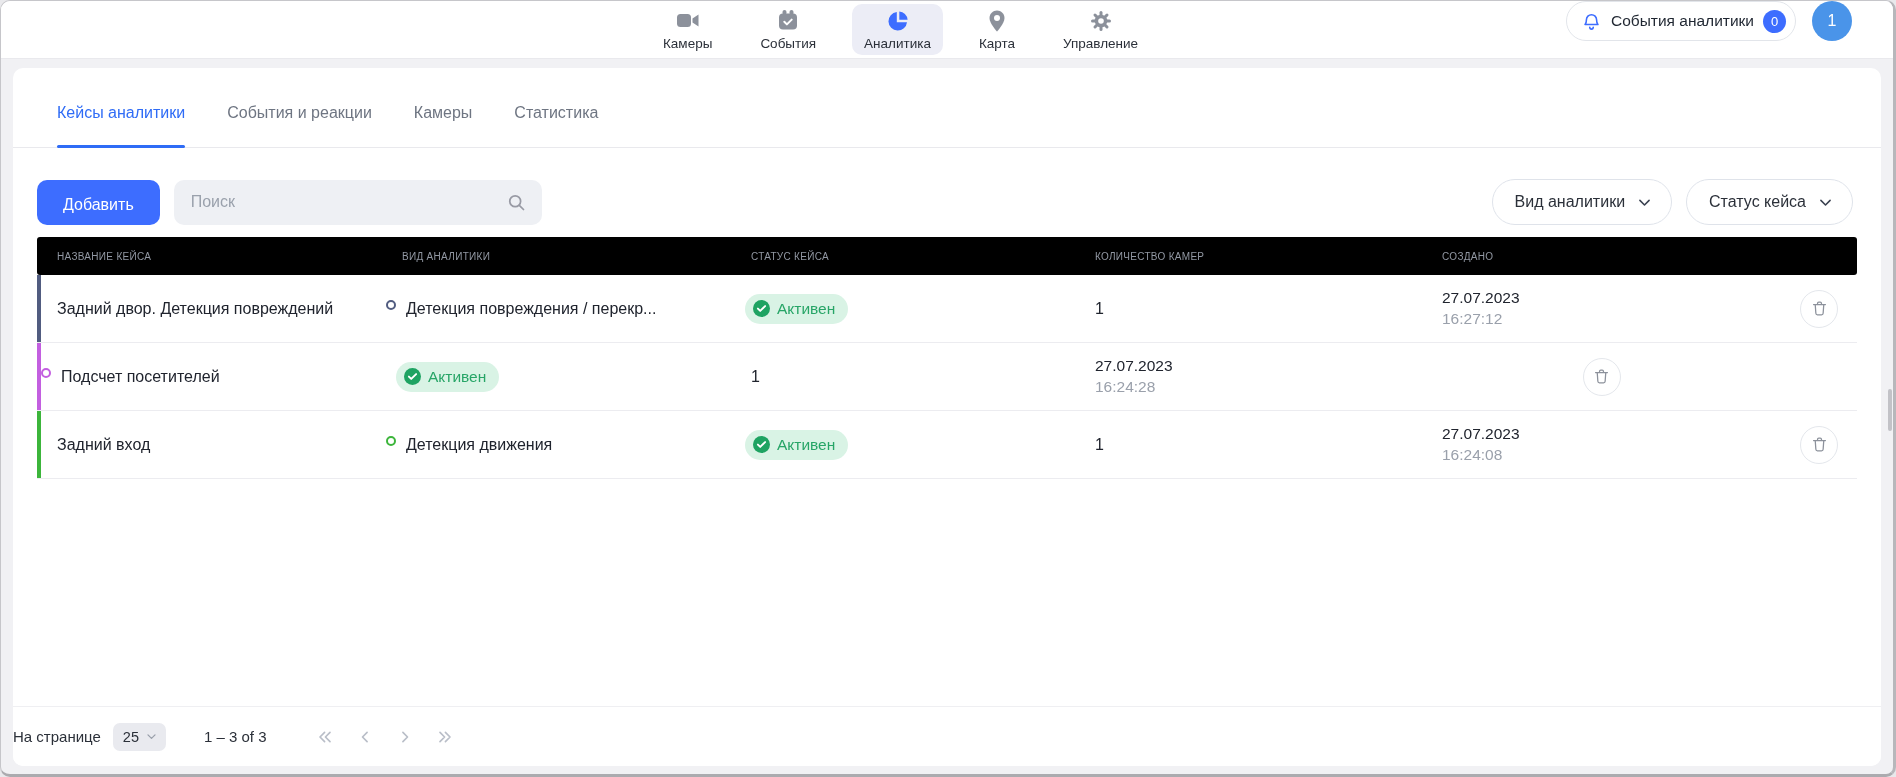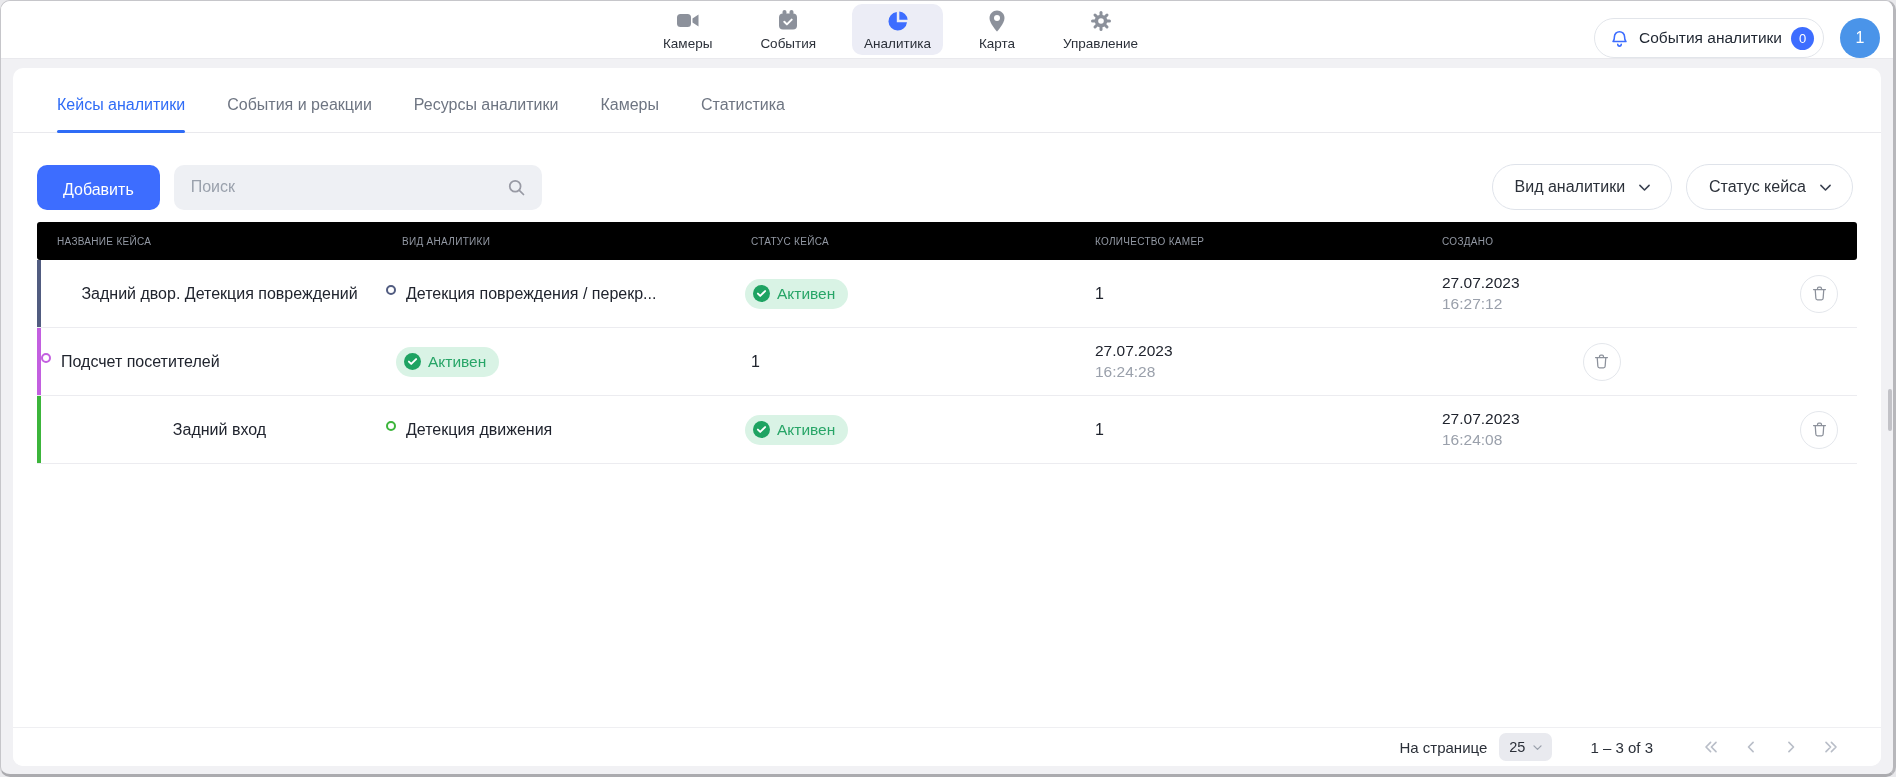--- a/index.html
+++ b/index.html
@@ -10,33 +10,33 @@
     border-radius:10px; overflow:hidden; }
 
   
   .topbar { height:58px; background:#fff; border-bottom:1px solid #e9e9ed; position:relative; }
   .main-nav { position:absolute; left:650px; top:0; height:100%; display:flex; gap:24px; }
   .nav-item { display:flex; flex-direction:column; align-items:center; justify-content:center;
     gap:3px; padding:0 12px; margin:3px 0; border-radius:10px; cursor:pointer; }
   .nav-item.active { background:#ecedf6; }
   .nav-label { font-size:13.5px; color:#2b3039; white-space:nowrap; }
   .nav-icon { width:24px; height:24px; display:flex; align-items:center; justify-content:center; }
-  .top-right { position:absolute; right:13px; top:0; height:100%; display:flex; align-items:flex-end; gap:16px; }
+  .top-right { position:absolute; right:41px; top:0; height:100%; display:flex; align-items:flex-start; gap:16px; }
   .events-btn { height:40px; border-radius:20px; border:1px solid #e2e5ea; background:#fff;
     display:flex; align-items:center; gap:9px; padding:0 9px 0 14px; font-size:15.5px; color:#1f2631; cursor:pointer; }
   .badge { min-width:23px; height:23px; border-radius:12px; background:#3d6dff; color:#fff;
     font-size:13px; display:flex; align-items:center; justify-content:center; padding:0 7px; }
   .avatar { width:40px; height:40px; border-radius:50%; background:#4a94e9; color:#fff;
     font-size:16px; display:flex; align-items:center; justify-content:center; cursor:pointer; }
 
   
   .content { padding:9px 12px 12px; height:719px; }
   .card { background:#fff; border-radius:10px; height:100%; position:relative; overflow:hidden; }
 
-  .tabs { display:flex; gap:42px; padding:0 0 0 44px; height:65px; align-items:center;
+  .tabs { display:flex; gap:42px; padding:0 0 0 44px; height:80px; align-items:center;
     border-bottom:1px solid #e9e9ed; }
   .tab { position:relative; height:100%; display:flex; align-items:center; font-size:16px;
     color:#6e7582; cursor:pointer; padding-top:10px; white-space:nowrap; }
   .tab.active { color:#2f6cf6; }
   .tab.active::after { content:''; position:absolute; left:0; right:0; bottom:-1px; height:3px;
     background:#2f6cf6; border-radius:3px; }
 
   .toolbar { display:flex; align-items:center; margin-top:31px; padding:0 28px 0 24px; }
   .btn-add { height:45px; padding:16px 26px; background:#3d6dff; color:#fff; border:none;
     border-radius:10px; font-size:16px; cursor:pointer; font-family:inherit; }
@@ -51,39 +51,39 @@
     color:#2b3039; cursor:pointer; font-family:inherit; white-space:nowrap; }
 
   
   .table { margin:12px 24px 0; }
   .thead, .row { display:grid; grid-template-columns:345px 349px 344px 347px 1fr 76px; align-items:center; }
   .thead { background:#000000; height:38px; border-radius:3px; color:#9298a3; font-size:10px;
     letter-spacing:.3px; }
   .thead > div { padding-left:20px; }
   .row { height:68px; border-bottom:1px solid #ececf0; position:relative; font-size:16px; color:#20242e; }
   .row::before { content:''; position:absolute; left:0; top:0; bottom:0; width:4px; background:var(--accent); }
-  .name-cell { padding-left:20px; display:flex; align-items:center; gap:4px; overflow:hidden; white-space:nowrap;justify-content:center; }
+  .name-cell { padding-left:20px; display:flex; align-items:center; gap:4px; overflow:hidden; white-space:nowrap; }
   .warning-wrap { border:2px solid #e23b3b; padding:1px 4px; display:inline-flex; margin-left:2px; }
   .warning-badge { width:26px; height:26px; border-radius:50%; background:#f8e2e1; color:#d8473d;
     font-size:14px; font-weight:bold; display:flex; align-items:center; justify-content:center; }
   .type-cell { display:flex; align-items:flex-start; gap:10px; padding-left:4px; white-space:nowrap; }
   .ring { width:10px; height:10px; border-radius:50%; border:2px solid var(--accent); flex:none; }
   .status-cell { padding-left:14px; }
   .status-pill { display:inline-flex; align-items:center; gap:7px; height:30px; padding:0 13px 0 8px;
     border-radius:15px; background:#d9f3e5; color:#27a567; font-size:15.5px; }
   .cameras-cell, .created-cell { padding-left:20px; }
   .created-cell { line-height:1.32; font-size:15.5px; }
   .created-time { color:#9aa0ab; }
   .actions-cell { display:flex; justify-content:center; }
   .trash-btn { width:38px; height:38px; border-radius:50%; border:1px solid #e4e7ec; background:#fff;
     display:flex; align-items:center; justify-content:center; cursor:pointer; }
 
   
-  .card-footer { position:absolute; left:0; right:0; bottom:0; height:39px; border-top:1px solid #efeff2;
-    display:flex; align-items:center; justify-content:flex-end; padding-right:40px; background:#fff; }
+  .card-footer { position:absolute; left:0; right:0; bottom:0; height:60px; border-top:1px solid #efeff2;
+    display:flex; align-items:center; padding-right:40px; background:#fff; }
   .per-page-label { font-size:15px; color:#2b3039; }
   .per-page-select { margin-left:12px; height:28px; background:#e9eaef; border-radius:7px;
     display:flex; align-items:center; gap:6px; padding:0 8px 0 10px; font-size:14.5px; color:#2b3039; cursor:pointer; }
   .range-label { margin-left:38px; font-size:15px; color:#2b3039; }
   .pager { margin-left:48px; display:flex; align-items:center; gap:20px; }
   .pager-btn { background:none; border:none; cursor:pointer; display:flex; align-items:center; padding:0; }
 
   .scroll-thumb { position:absolute; right:1px; top:388px; width:4px; height:42px;
     background:#c2c2c7; border-radius:2px; }
 </style>
@@ -163,21 +163,20 @@
       <div class="avatar">1</div>
     </div>
   </header>
 
   <div class="content">
     <div class="card">
 
       <div class="tabs">
         <div class="tab active">Кейсы аналитики</div>
         <div class="tab">События и реакции</div>
-        <div class="tab">Ресурсы аналитики</div>
         <div class="tab">Камеры</div>
         <div class="tab">Статистика</div>
       </div>
 
       <div class="toolbar">
         <button class="btn-add">Добавить</button>
         <div class="search">
           <input type="text" placeholder="Поиск" style="">
           <span style="display:flex;">
             <svg viewBox="0 0 24 24" width="21" height="21" fill="none" stroke="#989aa4" stroke-width="2">

